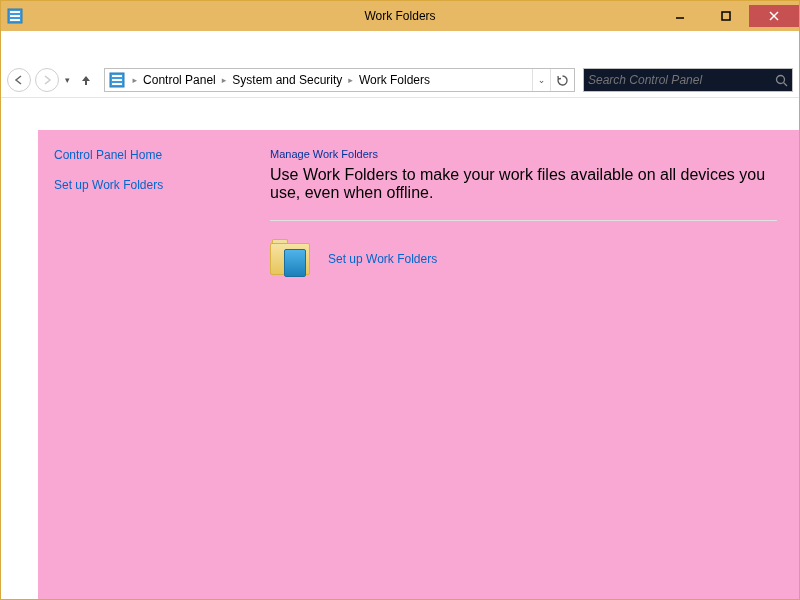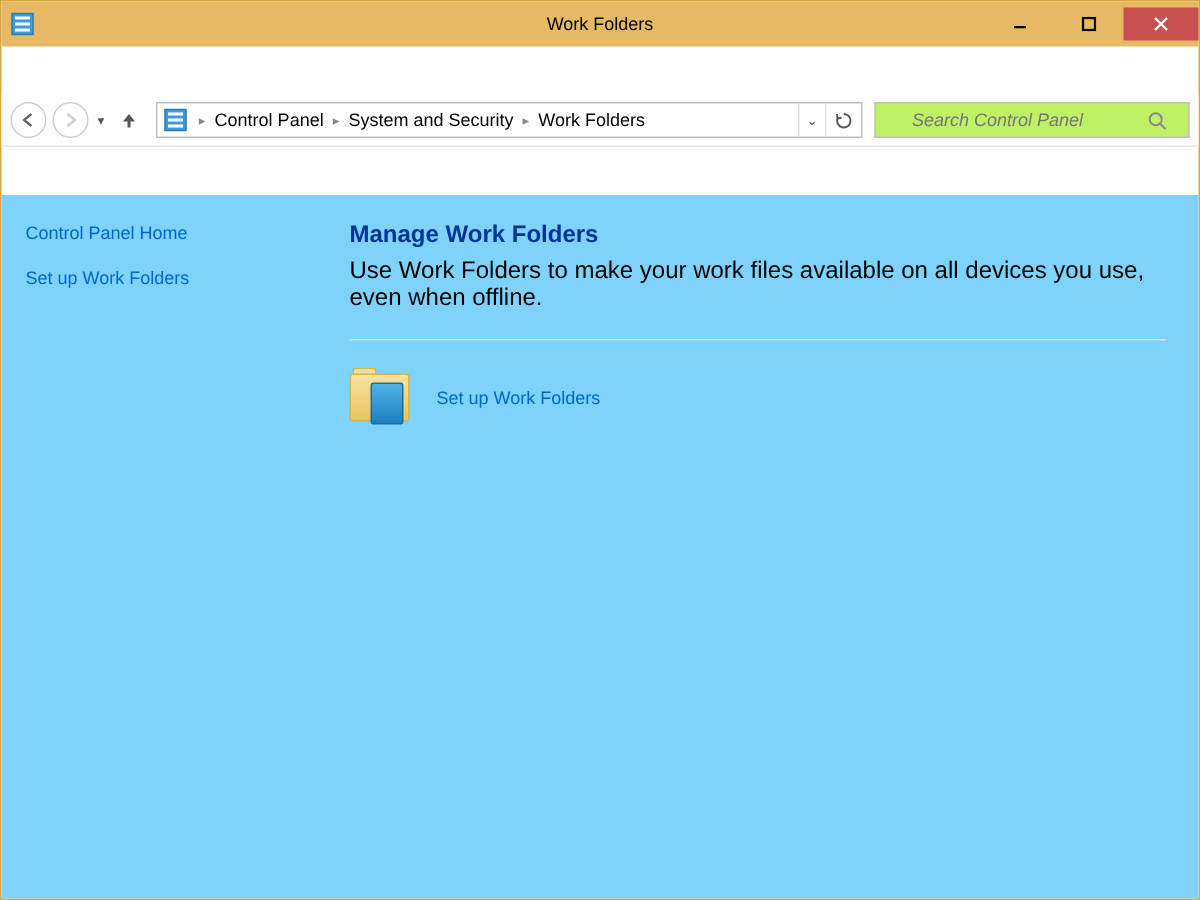--- a/index.html
+++ b/index.html
@@ -52,39 +52,39 @@
 .address-icon { margin-left:4px; margin-right:6px; display:flex; align-items:center; }
 .breadcrumb { display:flex; align-items:center; font-size:12px; color:#000; height:100%; }
 .breadcrumb .crumb { padding: 0 4px; height:100%; display:flex; align-items:center; }
 .breadcrumb .sep { color:#888; font-size:9px; padding:0 2px; }
 .addr-right { margin-left:auto; display:flex; align-items:center; height:100%; }
 .addr-drop { width:18px; display:flex; align-items:center; justify-content:center; color:#555; font-size:9px; border-left:1px solid #e0e0e0; height:100%; }
 .refresh { width:24px; display:flex; align-items:center; justify-content:center; color:#555; font-size:12px; border-left:1px solid #e0e0e0; height:100%; }
 
 .search-box {
   width:210px; height:24px; border:1px solid #c0c0c0; margin-left:4px;
-  display:flex; align-items:center; padding:0 24px; background:#bef264;
+  display:flex; align-items:center; padding:0 4px; background:#0f172a;
 }
 .search-box input {
   flex:1; border:none; outline:none; font-size:12px; font-style:italic; color:#777; background:transparent;
 }
 .search-icon { color:#888; font-size:12px; }
 
 .content {
-  flex:1; display:flex; background:#7dd3fc; overflow:hidden;
+  flex:1; display:flex; background:#f9a8d4; overflow:hidden;margin-left:37px;
 }
 .sidebar {
   width:210px; padding:18px 16px;
 }
 .sidebar a { display:block; font-size:12px; color:#0066cc; text-decoration:none; margin-bottom:16px; }
 
 .main {
   flex:1; padding:18px 22px;
 }
-.main h2 { font-size:16px; font-weight:700; color:#003399; margin-bottom:6px; }
+.main h2 { font-size:11px; font-weight:400; color:#003399; margin-bottom:6px; }
 .main .desc { font-size:16px; color:#000; margin-bottom:18px; }
 .main hr { border:none; border-top:1px solid #e0e0e0; margin-bottom:18px; }
 
 .item-row { display:flex; align-items:center; gap:14px; }
 .item-row a { font-size:12px; color:#0066cc; text-decoration:none; }
 
 .folder-icon { width:44px; height:40px; position:relative; }
 .folder-back {
   position:absolute; left:0; top:4px; width:40px; height:32px;
   background:linear-gradient(#f7e3a1,#e8c65e);

